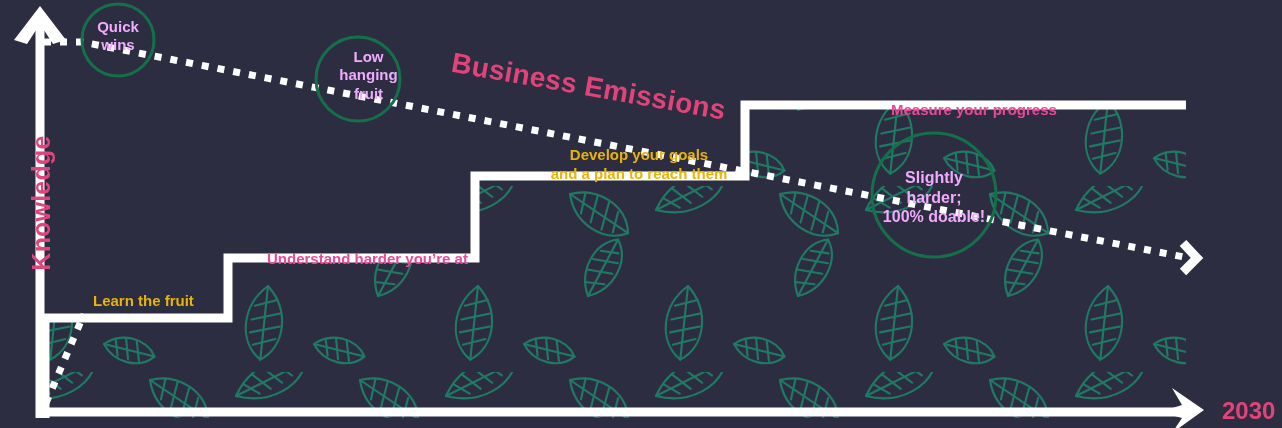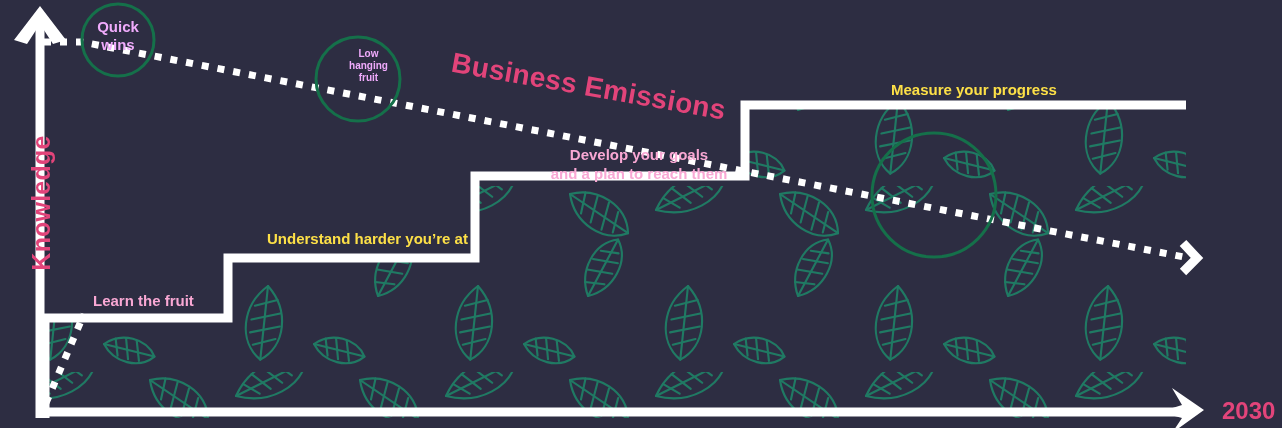--- a/index.html
+++ b/index.html
@@ -6,22 +6,22 @@
   body{
     width:1282px;height:428px;overflow:hidden;
     background:#2d2d42;
     font-family:"Liberation Sans", sans-serif;
     position:relative;
   }
   #stage{position:absolute;left:0;top:0;width:1282px;height:428px;}
   svg.layer{position:absolute;left:0;top:0;width:1282px;height:428px;overflow:visible;}
 
   .lbl{position:absolute;font-weight:bold;line-height:1.25;white-space:pre;}
-  .lbl-yellow{color:#f9a8d4;}
-  .lbl-white{color:#fde047;}
+  .lbl-yellow{color:#eab308;}
+  .lbl-white{color:#ec4899;margin-top:20px;}
   .lbl-pink{color:#e2447a;}
 
   #knowledge-label{
     left:-18px; top:195px; width:120px; text-align:center;
     transform:rotate(-90deg); transform-origin:50% 50%;
     font-size:25px; letter-spacing:.2px;
   }
   #business-emissions-label{
     left:455px; top:45px;
     font-size:28px;
@@ -33,21 +33,21 @@
   #label-learn        { left:93px;  top:292px; font-size:15px; }
   #label-understand   { left:267px; top:230px; font-size:15px; }
   #label-develop      { left:495px; top:146px; font-size:15px; width:288px; text-align:center; }
   #label-measure      { left:891px; top:81px;  font-size:15px; }
 
   .circle-text{
     position:absolute;color:#f0abfc;font-weight:bold;text-align:center;
     line-height:1.22;white-space:pre;
   }
   #circle-text-quick  { left:78px;  top:18px;  width:80px;  font-size:15px; }
-  #circle-text-low    { left:318px; top:48px;  width:101px;  font-size:10px; }
+  #circle-text-low    { left:318px; top:48px;  width:101px;  font-size:15px; }
   #circle-text-hard   { left:872px; top:168px; width:124px; font-size:16px; }
 </style>
 </head>
 <body>
 
 <div id="stage">
 
   <svg class="layer" aria-hidden="true">
     <defs>
       <pattern id="leafPat" width="210" height="186" patternUnits="userSpaceOnUse">
@@ -134,14 +134,17 @@
 
   <div class="lbl lbl-white" id="label-measure">Measure your progress</div>
 
   <div class="circle-text" id="circle-text-quick">Quick
 wins</div>
 
   <div class="circle-text" id="circle-text-low">Low
 hanging
 fruit</div>
 
+  <div class="circle-text" id="circle-text-hard">Slightly
+harder;
+100% doable!</div>
 
 </div>
 
 </body></html>

